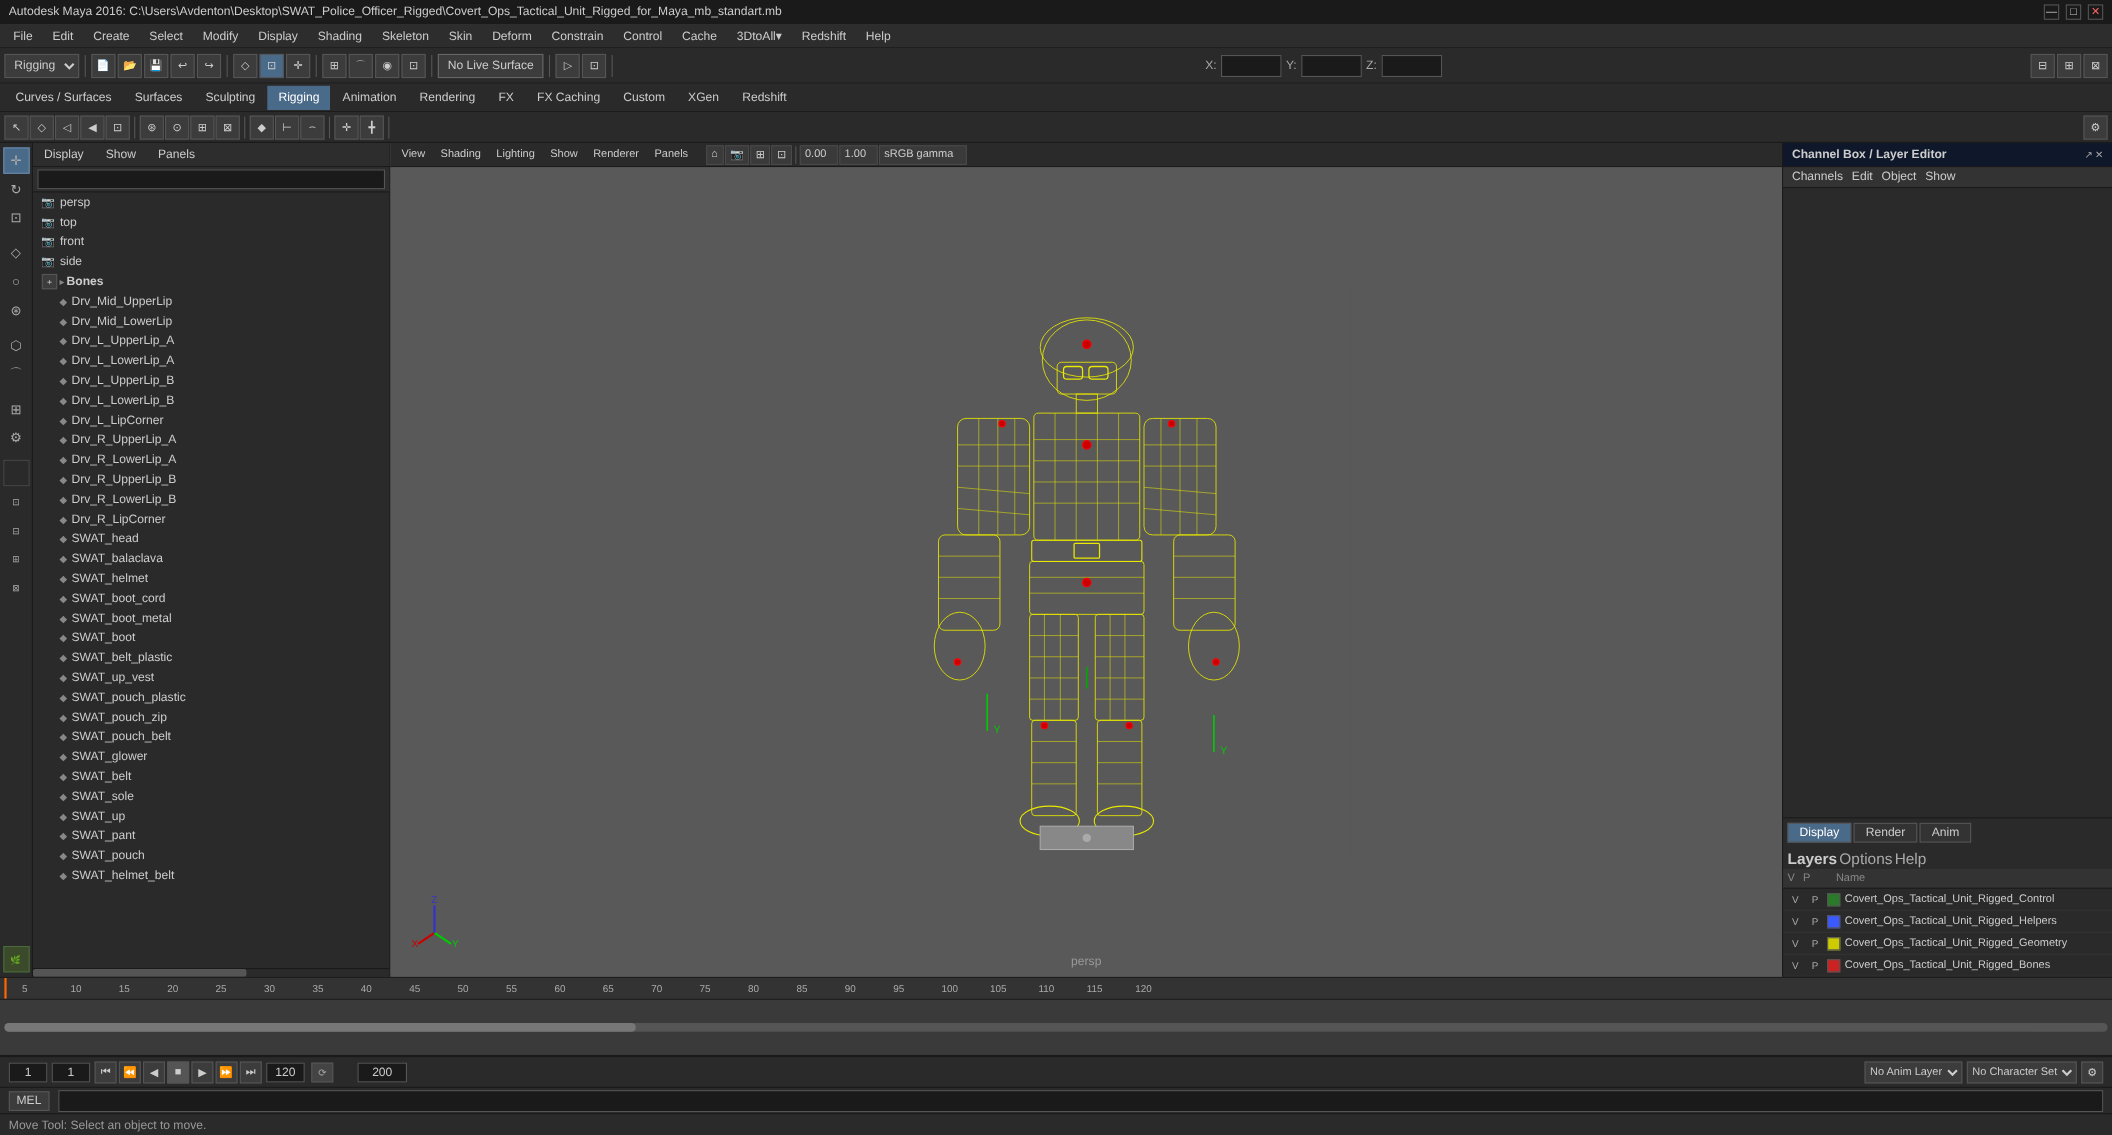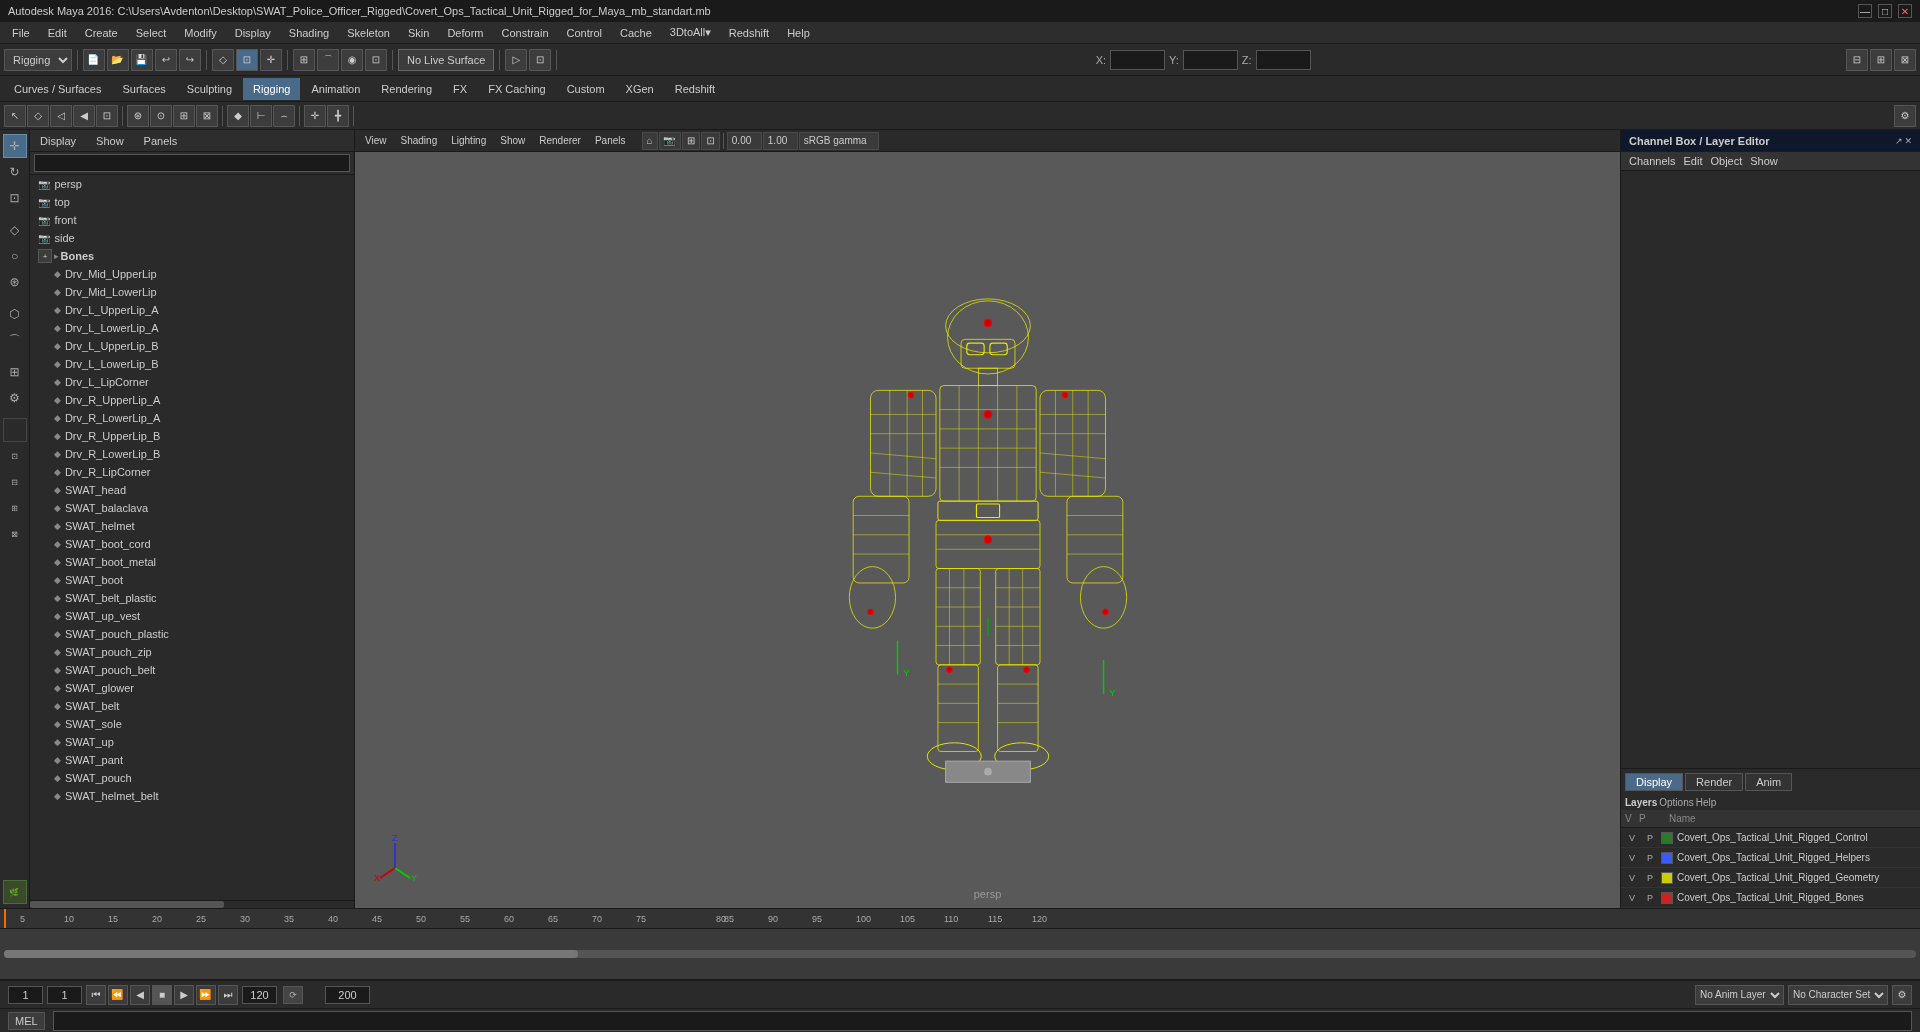--- a/index.html
+++ b/index.html
@@ -54,21 +54,21 @@
 
     
     #right-panel { width: 300px; background: #2a2a2a; border-left: 1px solid #1a1a1a; display: flex; flex-direction: column; }
     #channel-box-header { background: #0f172a; height: 22px; display: flex; align-items: center; justify-content: space-between; padding: 0 8px; border-bottom: 1px solid #1a1a1a; }
     #channel-box-title { font-size: 11px; font-weight: bold; color: #ccc; }
     #channel-box-content { flex: 1; background: #2a2a2a; }
     #channel-box-bottom { background: #2a2a2a; border-top: 1px solid #1a1a1a; }
     .cb-tab-bar { display: flex; gap: 2px; padding: 4px; }
     .cb-tab { padding: 2px 10px; cursor: pointer; background: #333; border: 1px solid #555; color: #ccc; font-size: 11px; }
     .cb-tab.active { background: #4a6a8a; color: #fff; }
-    .cb-sub-tabs { display: flex; gap: 2px; padding: 2px 4px; font-size: 10px; color: #ccc; }
+    .cb-sub-tabs { display: flex; gap: 2px; padding: 2px 4px; font-size: 14px; color: #ccc; }
     .layer-row { display: flex; align-items: center; height: 20px; padding: 0 4px; gap: 4px; font-size: 11px; color: #ccc; border-bottom: 1px solid #333; }
     .layer-v { width: 14px; text-align: center; font-size: 9px; color: #aaa; }
     .layer-p { width: 14px; text-align: center; font-size: 9px; color: #aaa; }
     .layer-color { width: 12px; height: 12px; border: 1px solid #555; }
     .layer-name { flex: 1; font-size: 10px; overflow: hidden; text-overflow: ellipsis; white-space: nowrap; }
 
     
     #timeline-area { background: #2a2a2a; height: 100px; border-top: 1px solid #1a1a1a; display: flex; flex-direction: column; }
     #timeline-ruler { background: #333; height: 22px; display: flex; align-items: center; overflow: hidden; position: relative; border-bottom: 1px solid #1a1a1a; }
     #timeline-content { flex: 1; background: #2d2d2d; position: relative; }
@@ -649,21 +649,21 @@
         <span style="position:absolute;left:240px;">30</span>
         <span style="position:absolute;left:284px;">35</span>
         <span style="position:absolute;left:328px;">40</span>
         <span style="position:absolute;left:372px;">45</span>
         <span style="position:absolute;left:416px;">50</span>
         <span style="position:absolute;left:460px;">55</span>
         <span style="position:absolute;left:504px;">60</span>
         <span style="position:absolute;left:548px;">65</span>
         <span style="position:absolute;left:592px;">70</span>
         <span style="position:absolute;left:636px;">75</span>
-        <span style="position:absolute;left:716px;">80</span>
+        <span style="position:absolute;left:680px;">80</span>
         <span style="position:absolute;left:724px;">85</span>
         <span style="position:absolute;left:768px;">90</span>
         <span style="position:absolute;left:812px;">95</span>
         <span style="position:absolute;left:856px;">100</span>
         <span style="position:absolute;left:900px;">105</span>
         <span style="position:absolute;left:944px;">110</span>
         <span style="position:absolute;left:988px;">115</span>
         <span style="position:absolute;left:1032px;">120</span>
       </div>
 
@@ -701,13 +701,16 @@
         <div class="play-btn">⚙</div>
       </div>
     </div>
   </div>
 
   <div id="bottom-bar" style="height:24px;">
     <div style="background:#3c3c3c;border:1px solid #555;color:#ccc;padding:2px 6px;font-size:11px;min-width:35px;cursor:pointer;">MEL</div>
     <input class="mel-input" placeholder="" style="flex: 1 1 0%;">
   </div>
 
+  <div id="status-bar">
+    <span>Move Tool: Select an object to move.</span>
+  </div>
 </div>
 
 </body></html>

